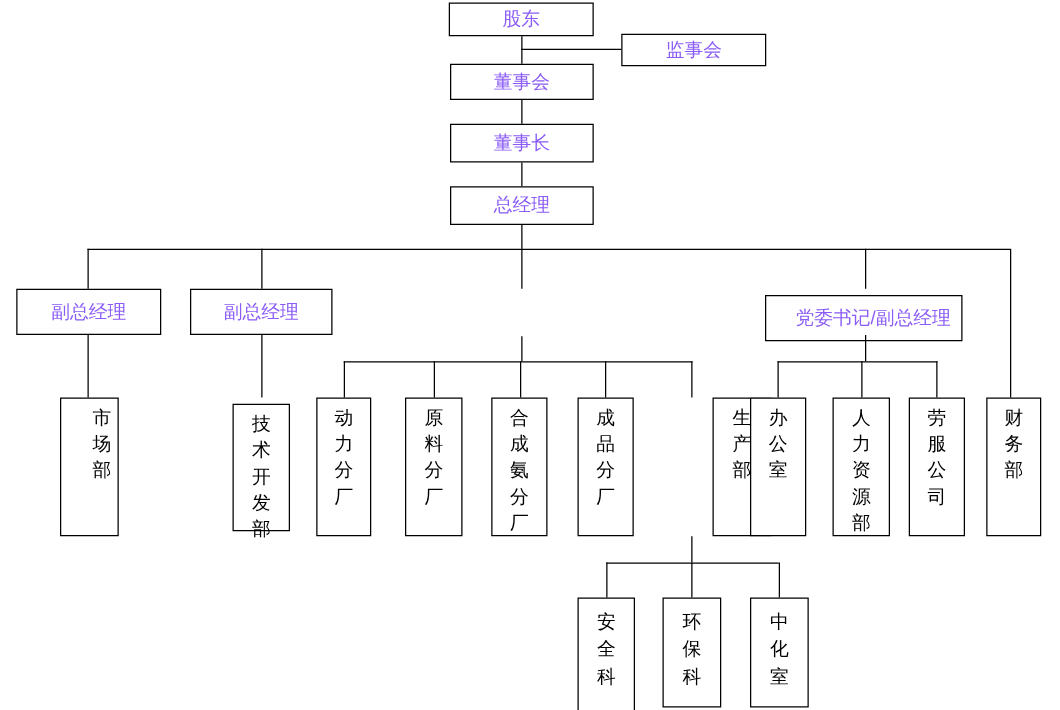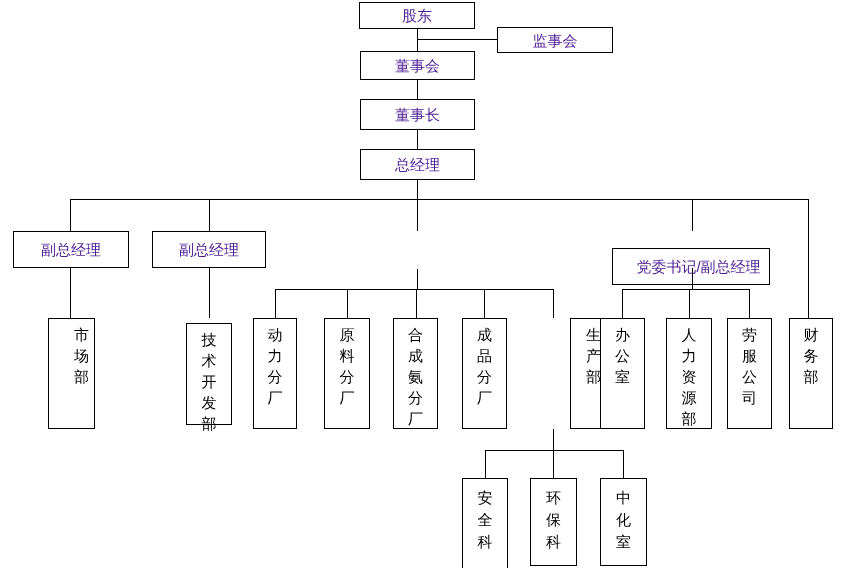--- a/index.html
+++ b/index.html
@@ -12,21 +12,21 @@
     width: 848px;
     height: 568px;
     background: #ffffff;
     overflow: hidden;
   }
   .box {
     position: absolute;
     box-sizing: border-box;
     border: 1px solid #000000;
     background: #ffffff;
-    color: #4c1d95;
+    color: #8b5cf6;
     display: flex;
     align-items: center;
     justify-content: center;
     font-size: 15px;
     line-height: 1;
     white-space: nowrap;
   }
   .vbox {
     position: absolute;
     box-sizing: border-box;
@@ -72,21 +72,21 @@
   <div class="box" style="left:360px; top:149px; width:115px; height:31px;">
       <span>总经理</span>
     </div>
 
   <div class="box" style="left:13px;  top:231px; width:116px; height:37px;">
       <span>副总经理</span>
     </div>
   <div class="box" style="left:152px; top:231px; width:114px; height:37px;">
       <span>副总经理</span>
     </div>
-  <div class="box" style="left:612px; top:248px; width:158px; height:37px;padding-left:15px;">
+  <div class="box" style="left:612px; top:236px; width:158px; height:37px;padding-left:15px;">
       <span>党委书记/副总经理</span>
     </div>
 
   <div class="vbox" style="left:48px;  top:318px; width:47px; height:111px;padding-left:20px;">
       <span class="vtext">市场部</span>
     </div>
   <div class="vbox" style="left:186px; top:323px; width:46px; height:102px;">
       <span class="vtext">技术开发部</span>
     </div>
   <div class="vbox" style="left:253px; top:318px; width:44px; height:111px;">

